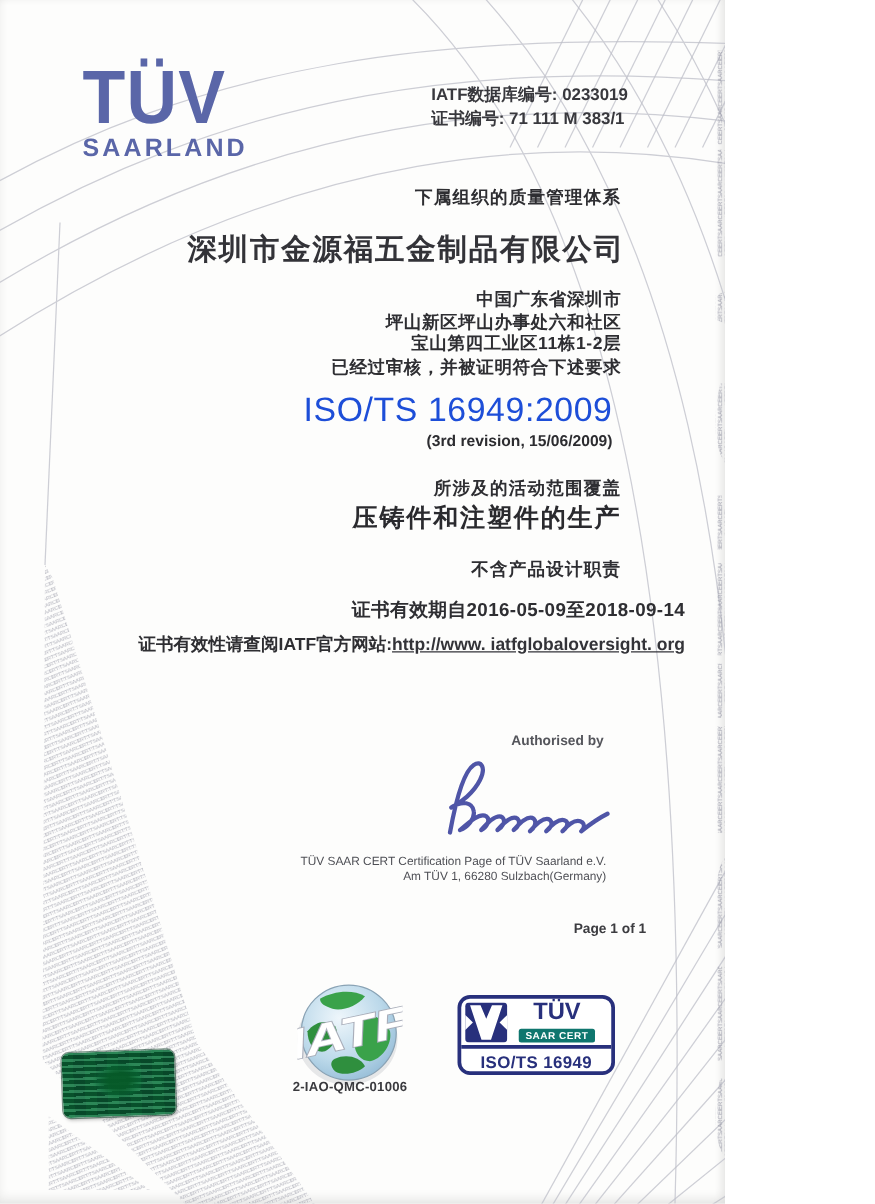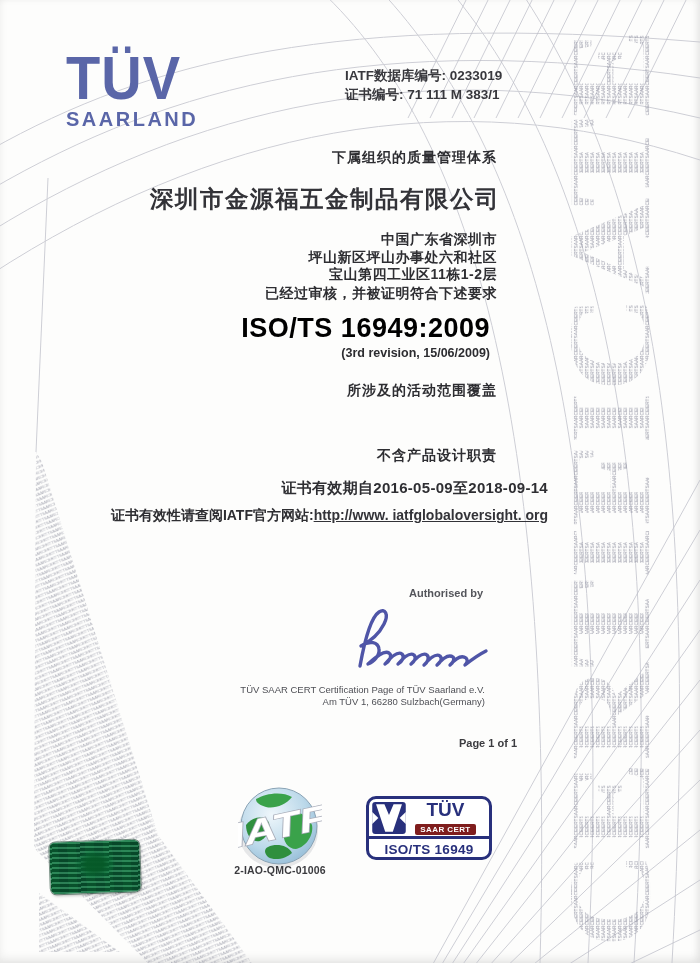--- a/index.html
+++ b/index.html
@@ -1,17 +1,17 @@
 <!DOCTYPE html>
 <html><head>
 <meta charset="utf-8">
 <style>
   html,body{margin:0;padding:0;background:#ffffff;}
   .page{
-    position:relative;width:700px;height:963px;background:#fdfdfc;overflow:hidden;
+    position:relative;width:580px;height:963px;background:#fdfdfc;overflow:hidden;
     font-family:"Liberation Sans","DejaVu Sans",sans-serif;color:#2e2e32;
     box-shadow:inset -4px 0 6px rgba(0,0,0,.05), inset 0 -5px 8px rgba(0,0,0,.07);
   }
   .abs{position:absolute;}
   
   .bg{position:absolute;left:0;top:0;width:700px;height:963px;z-index:0;}
   .layer{position:absolute;left:0;top:0;width:700px;height:963px;z-index:1;}
 
   
   .tuv-logo{left:66px;top:50px;width:180px;text-align:left;color:#5a66a8;}
@@ -20,42 +20,42 @@
   .tuv-logo .sub{font-weight:700;font-size:20px;letter-spacing:2.5px;margin-top:2px;}
 
   .cert-numbers{left:345px;top:66px;font-size:13.5px;font-weight:600;line-height:19px;color:#38383d;}
 
   .r-align{right:203px;text-align:right;}
   .subject-label{top:149px;font-size:14px;font-weight:700;letter-spacing:1px;}
   .company-name{top:183px;right:200px;text-align:right;font-size:23.5px;font-weight:700;letter-spacing:1.5px;color:#333338;}
   .company-address{top:231px;font-size:14px;font-weight:700;line-height:17.5px;letter-spacing:.5px;}
   .audit-statement{top:285px;font-size:14px;font-weight:700;letter-spacing:.5px;}
   .standard-block{top:313px;right:210px;text-align:right;}
-  .standard-title{font-size:27px;font-weight:700;color:#000000;letter-spacing:.5px;}
+  .standard-title{font-size:27px;font-weight:400;color:#1d4ed8;letter-spacing:.5px;}
   .standard-revision{font-size:12.5px;font-weight:600;color:#2c2c30;margin-top:2px;}
   .scope-label{top:382px;font-size:14px;font-weight:700;letter-spacing:1px;}
   .scope-value{top:401px;font-size:20px;font-weight:700;letter-spacing:1.5px;color:#2a2a2e;}
   .design-note{top:447px;font-size:14px;font-weight:700;letter-spacing:1px;}
   .validity{top:479px;right:152px;text-align:right;font-size:15px;font-weight:700;letter-spacing:.3px;}
   .verify{top:507px;right:152px;text-align:right;font-size:14px;font-weight:700;white-space:nowrap;}
   .verify a{color:#333338;text-decoration:underline;font-weight:600;}
   .authorised{top:587px;right:217px;text-align:right;font-size:11px;color:#54555b;font-weight:600;}
   .signature{left:338px;top:600px;}
   .cert-body{top:684px;right:215px;text-align:right;font-size:9.5px;line-height:12px;color:#4e4f55;}
   .page-number{top:737px;right:183px;font-size:11px;font-weight:700;color:#3c3c40;}
 
   .iatf-globe{left:238px;top:785px;}
   .iatf-code{left:228px;top:864px;width:104px;text-align:center;font-size:10.5px;font-weight:700;color:#3a3a3e;letter-spacing:.2px;}
 
   
   .badge{left:366px;top:796px;width:126px;height:64px;border:3px solid #28307c;border-radius:10px;background:#fff;box-sizing:border-box;}
   .badge-top{display:flex;align-items:center;height:36px;padding:1px 4px 0 3px;}
   .badge-right{flex:1;text-align:center;}
   .badge-tuv{font-size:19px;line-height:17px;font-weight:700;color:#28307c;letter-spacing:0;}
-  .badge-saar{display:inline-block;background:#7f1d1d;color:#fff;font-size:8px;font-weight:700;padding:1px 5px;border-radius:2px;letter-spacing:.4px;margin-top:1px;}
+  .badge-saar{display:inline-block;background:#0f766e;color:#fff;font-size:8px;font-weight:700;padding:1px 5px;border-radius:2px;letter-spacing:.4px;margin-top:1px;}
   .badge-bottom{border-top:3px solid #28307c;height:21px;display:flex;align-items:center;justify-content:center;font-size:13.5px;font-weight:700;color:#28307c;letter-spacing:.3px;}
 
   
   .sticker{left:50px;top:841px;width:90px;height:52px;border-radius:6px;transform:rotate(-2deg);
     background:
       radial-gradient(28px 20px at 50% 45%, rgba(6,90,40,.95) 30%, rgba(9,110,55,.4) 60%, transparent 75%),
       repeating-linear-gradient(0deg, rgba(120,230,170,.30) 0 2px, rgba(0,40,20,.25) 2px 5px),
       repeating-linear-gradient(90deg, #0b5e33 0 9px, #0a5230 9px 18px);
     box-shadow:0 0 0 1px rgba(0,50,25,.5), 1px 2px 3px rgba(0,0,0,.25);
   }
@@ -140,20 +140,21 @@
     </div>
 
     <div class="abs r-align audit-statement">已经过审核，并被证明符合下述要求</div>
 
     <div class="abs standard-block">
       <div class="standard-title">ISO/TS 16949:2009</div>
       <div class="standard-revision">(3rd revision, 15/06/2009)</div>
     </div>
 
     <div class="abs r-align scope-label">所涉及的活动范围覆盖</div>
+    <div class="abs r-align scope-value">压铸件和注塑件的生产</div>
     <div class="abs r-align design-note">不含产品设计职责</div>
 
     <div class="abs validity">证书有效期自2016-05-09至2018-09-14</div>
 
     <div class="abs verify">
       <span>证书有效性请查阅IATF官方网站:</span><a href="#">http://www. iatfglobaloversight. org</a>
     </div>
 
     <div class="abs authorised">Authorised by</div>
 

